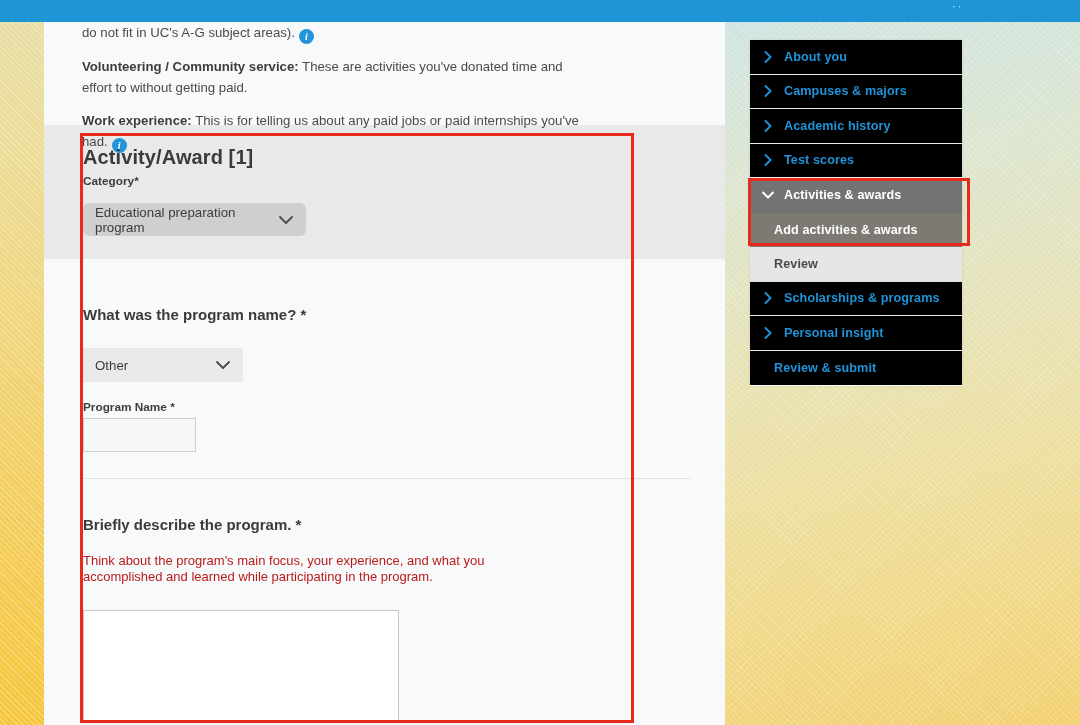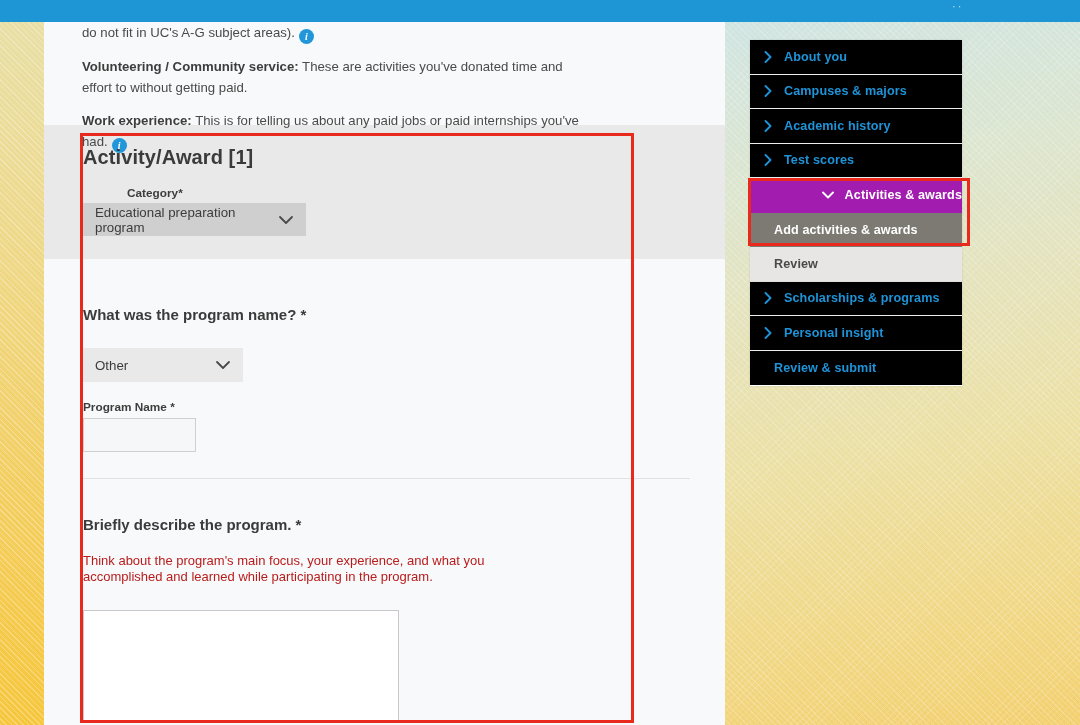--- a/index.html
+++ b/index.html
@@ -141,21 +141,21 @@
   .nav-item:last-child { border-bottom: none; }
   .nav-chev {
     width: 13px; flex: 0 0 13px; margin-right: 10px;
     display: flex; align-items: center; justify-content: center;
   }
   .nav-chev svg { display: block; }
   .nav-label {
     font-size: 12.6px; font-weight: bold; color: #1f93d8;
     letter-spacing: 0.1px;
   }
-  .nav-item.active { background: #a21caf; border-bottom: none; justify-content: flex-end; }
+  .nav-item.active { background: #737373; border-bottom: none; }
   .nav-item.active .nav-label { color: #ffffff; }
   .nav-item.sub {
     background: #7d7a73; padding-left: 24px; border-bottom: none;
   }
   .nav-item.sub .nav-label { color: #ffffff; }
   .nav-item.sub2 {
     background: #e7e6e4; padding-left: 24px; border-bottom: 1px solid #e0dfdd;
   }
   .nav-item.sub2 .nav-label { color: #4a4a4a; }
   .nav-item.noarrow { padding-left: 24px; }
@@ -182,22 +182,22 @@
       <p>
         <b>Volunteering / Community service:</b><span> These are activities you've donated time and effort to without getting paid.</span>
       </p>
       <p>
         <b>Work experience:</b><span> This is for telling us about any paid jobs or paid internships you've had.</span><span class="info-icon">i</span>
       </p>
     </div>
 
     <div class="sec-title" style="left:39px; top:124px;">Activity/Award [1]</div>
 
-    <div class="field-label" style="left:39px; top:164px;margin-left:44px;">Category*</div>
-    <div class="dropdown" style="left:39px; top:181px; width:223px; height:33px;">
+    <div class="field-label" style="left:39px; top:152px;">Category*</div>
+    <div class="dropdown" style="left:39px; top:181px; width:223px; height:33px;border-radius:6px;">
       <span class="dd-text">Educational preparation program</span>
       <span class="chev">
         <svg width="16" height="10" viewBox="0 0 16 10">
             <path d="M2 2 L8 8 L14 2" fill="none" stroke="#4a4a4a" stroke-width="1.8" stroke-linecap="round" stroke-linejoin="round"></path>
           </svg>
       </span>
     </div>
 
     <div class="q-title" style="left:39px; top:284px;">What was the program name? *</div>
     <div class="dropdown light" style="left:39px; top:326px; width:160px; height:34px;">

